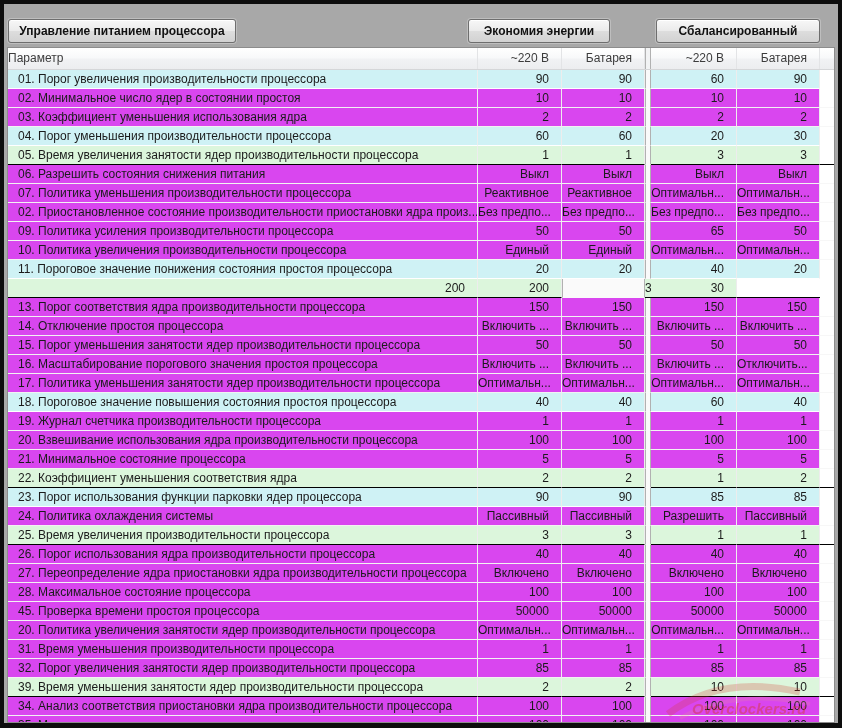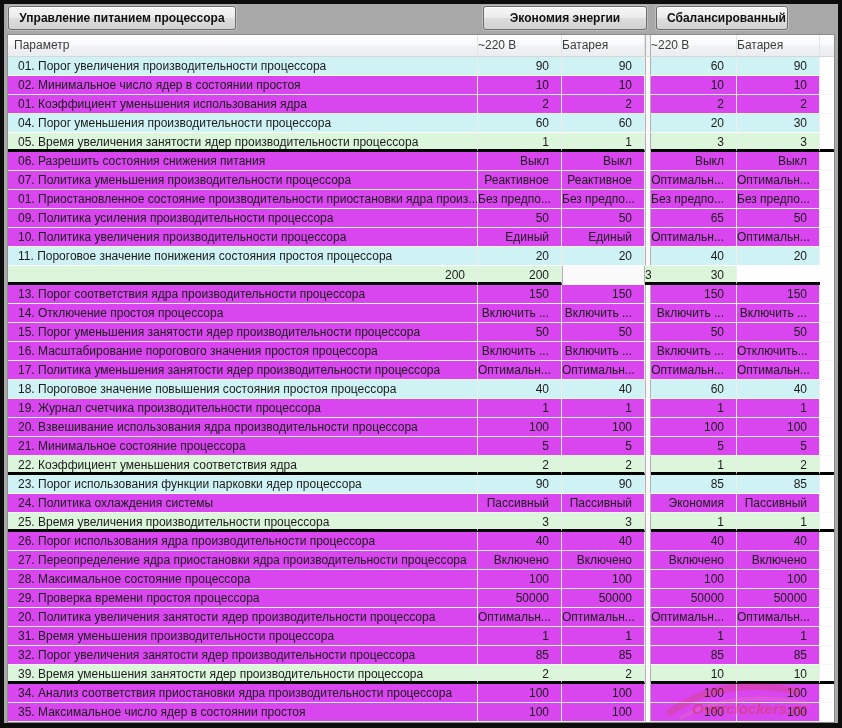--- a/index.html
+++ b/index.html
@@ -21,37 +21,38 @@
     width:100%;height:100%;
     background:var(--chrome);
     display:flex;flex-direction:column;
     position:relative;
   }
   
   .toolbar{
     height:30px;
     position:relative;
     flex:0 0 auto;
+    margin-top:13px;
   }
   .btn{
     position:absolute;top:2px;height:24px;
     border:1px solid #6e6e6e;
     border-radius:3px;
     background:linear-gradient(180deg,#f7f7f7 0%,#ebebeb 48%,#dddddd 52%,#d2d2d2 100%);
     box-shadow:inset 0 1px 0 #ffffff, 0 0 0 1px rgba(255,255,255,.25);
     font-family:"Liberation Sans",sans-serif;
     font-size:12px;font-weight:bold;color:#111;
     text-align:center;line-height:22px;
     white-space:nowrap;
     padding:0 10px;
     cursor:default;
   }
   .btn-title{left:4px;min-width:228px;}
-  .btn-eco{left:479px;width:164px;}
-  .btn-balanced{left:652px;width:132px;}
+  .btn-eco{left:464px;width:142px;}
+  .btn-balanced{left:652px;width:164px;}
   
   .table{
     flex:1 1 auto;
     margin:0 3px 0 3px;
     background:#ffffff;
     border:1px solid #8c8c8c;
     overflow:hidden;
     position:relative;
   }
   .grid-row{
@@ -63,30 +64,30 @@
     height:22px;
     background:linear-gradient(180deg,#ffffff 0%,#f8f9fa 45%,#f1f2f4 55%,#ecedef 100%);
     border-bottom:1px solid #d5d6d8;
     font-size:12px;color:#3c3c3c;
   }
   .th{
     line-height:21px;
     white-space:nowrap;overflow:hidden;
     border-right:1px solid #e3e4e6;
   }
-  .th.param{padding-left:6px;text-align:left;}
-  .th.val{padding-right:12px;}
+  .th.param{padding-left:0;text-align:left;}
+  .th.val{text-align:right;padding-right:12px;}
   .th.gap{border-left:1px solid #b1b1b1;border-right:1px solid #b1b1b1;background:#f2f3f4;}
   .th.filler{border-right:none;}
   .tbody{width:100%;}
   .row{height:19px;font-size:12px;color:#1b1b1b;}
   .row.bg-white{background:#d946ef;}
   .row.bg-white .cell{border-bottom:1px solid #f2f2f2;}
   .row.bg-cyan .cell{background:var(--row-cyan);border-bottom:1px solid #ffffff;}
-  .row.bg-green .cell{background:var(--row-green);border-bottom:3px solid #000000;}
+  .row.bg-green .cell{background:var(--row-green);border-bottom:1px solid #000000;}
   .cell{
     line-height:18px;
     white-space:nowrap;overflow:hidden;
     border-right:1px solid #ededed;
   }
   .cell.param{padding-left:10px;}
   .cell.val{text-align:right;padding-right:12px;}
   .row .cell.gap{
     background:#fafafa !important;
     border-left:1px solid #b1b1b1;
@@ -139,21 +140,21 @@
           <div class="grid-row row bg-white">
             <div class="cell param">02. Минимальное число ядер в состоянии простоя</div>
             <div class="cell val">10</div>
             <div class="cell val">10</div>
             <div class="cell gap"></div>
             <div class="cell val">10</div>
             <div class="cell val">10</div>
             <div class="cell filler"></div>
           </div>
           <div class="grid-row row bg-white">
-            <div class="cell param">01. Коэффициент уменьшения использования ядра</div>
+            <div class="cell param">03. Коэффициент уменьшения использования ядра</div>
             <div class="cell val">2</div>
             <div class="cell val">2</div>
             <div class="cell gap"></div>
             <div class="cell val">2</div>
             <div class="cell val">2</div>
             <div class="cell filler"></div>
           </div>
           <div class="grid-row row bg-cyan">
             <div class="cell param">04. Порог уменьшения производительности процессора</div>
             <div class="cell val">60</div>
@@ -184,21 +185,21 @@
           <div class="grid-row row bg-white">
             <div class="cell param">07. Политика уменьшения производительности процессора</div>
             <div class="cell val">Реактивное</div>
             <div class="cell val">Реактивное</div>
             <div class="cell gap"></div>
             <div class="cell val">Оптимальн...</div>
             <div class="cell val">Оптимальн...</div>
             <div class="cell filler"></div>
           </div>
           <div class="grid-row row bg-white">
-            <div class="cell param">01. Приостановленное состояние производительности приостановки ядра произ...</div>
+            <div class="cell param">02. Приостановленное состояние производительности приостановки ядра произ...</div>
             <div class="cell val">Без предпо...</div>
             <div class="cell val">Без предпо...</div>
             <div class="cell gap"></div>
             <div class="cell val">Без предпо...</div>
             <div class="cell val">Без предпо...</div>
             <div class="cell filler"></div>
           </div>
           <div class="grid-row row bg-white">
             <div class="cell param">09. Политика усиления производительности процессора</div>
             <div class="cell val">50</div>
@@ -331,21 +332,21 @@
             <div class="cell gap"></div>
             <div class="cell val">85</div>
             <div class="cell val">85</div>
             <div class="cell filler"></div>
           </div>
           <div class="grid-row row bg-white">
             <div class="cell param">24. Политика охлаждения системы</div>
             <div class="cell val">Пассивный</div>
             <div class="cell val">Пассивный</div>
             <div class="cell gap"></div>
-            <div class="cell val">Экономия</div>
+            <div class="cell val">Разрешить</div>
             <div class="cell val">Пассивный</div>
             <div class="cell filler"></div>
           </div>
           <div class="grid-row row bg-green">
             <div class="cell param">25. Время увеличения производительности процессора</div>
             <div class="cell val">3</div>
             <div class="cell val">3</div>
             <div class="cell gap"></div>
             <div class="cell val">1</div>
             <div class="cell val">1</div>
@@ -372,21 +373,21 @@
           <div class="grid-row row bg-white">
             <div class="cell param">28. Максимальное состояние процессора</div>
             <div class="cell val">100</div>
             <div class="cell val">100</div>
             <div class="cell gap"></div>
             <div class="cell val">100</div>
             <div class="cell val">100</div>
             <div class="cell filler"></div>
           </div>
           <div class="grid-row row bg-white">
-            <div class="cell param">29. Проверка времени простоя процессора</div>
+            <div class="cell param">45. Проверка времени простоя процессора</div>
             <div class="cell val">50000</div>
             <div class="cell val">50000</div>
             <div class="cell gap"></div>
             <div class="cell val">50000</div>
             <div class="cell val">50000</div>
             <div class="cell filler"></div>
           </div>
           <div class="grid-row row bg-white">
             <div class="cell param">20. Политика увеличения занятости ядер производительности процессора</div>
             <div class="cell val">Оптимальн...</div>

